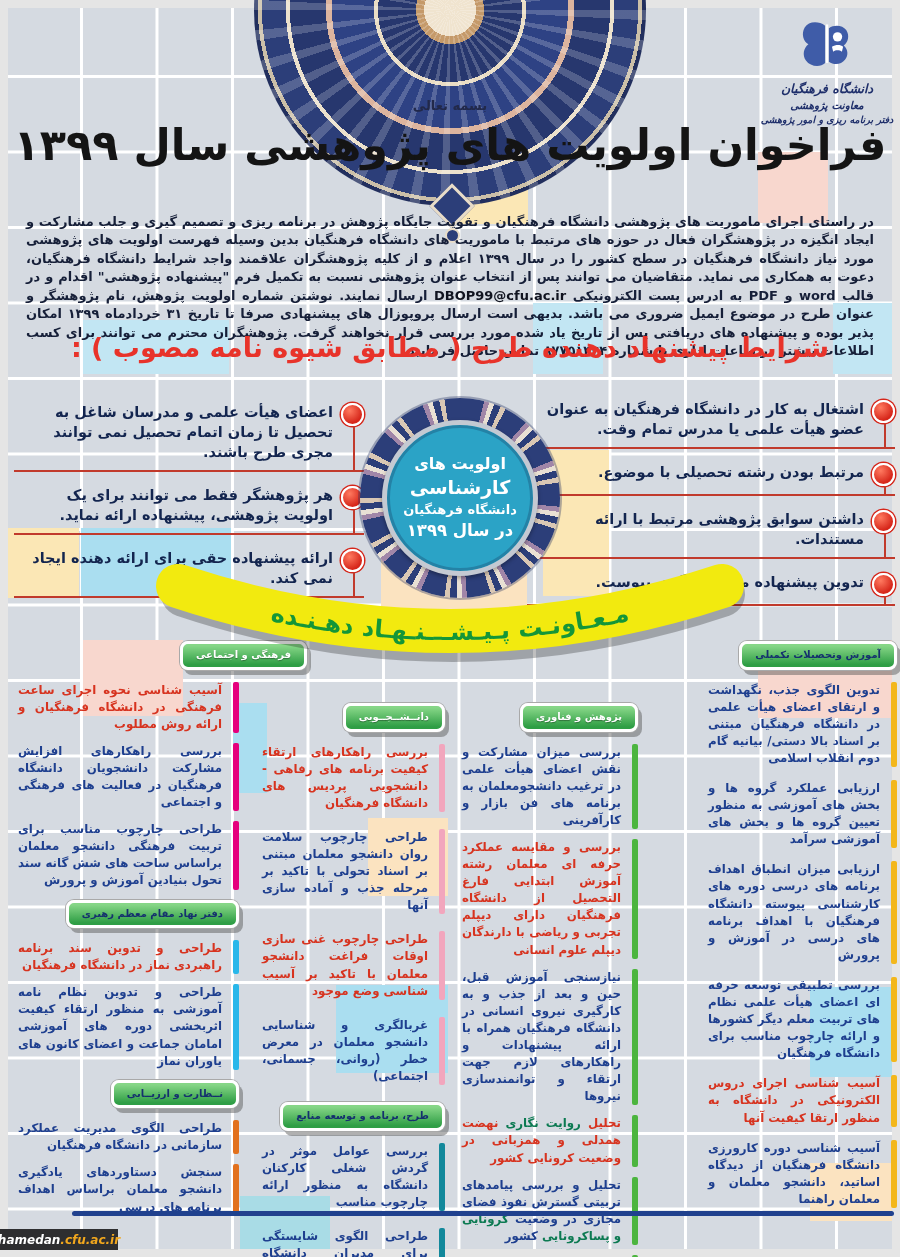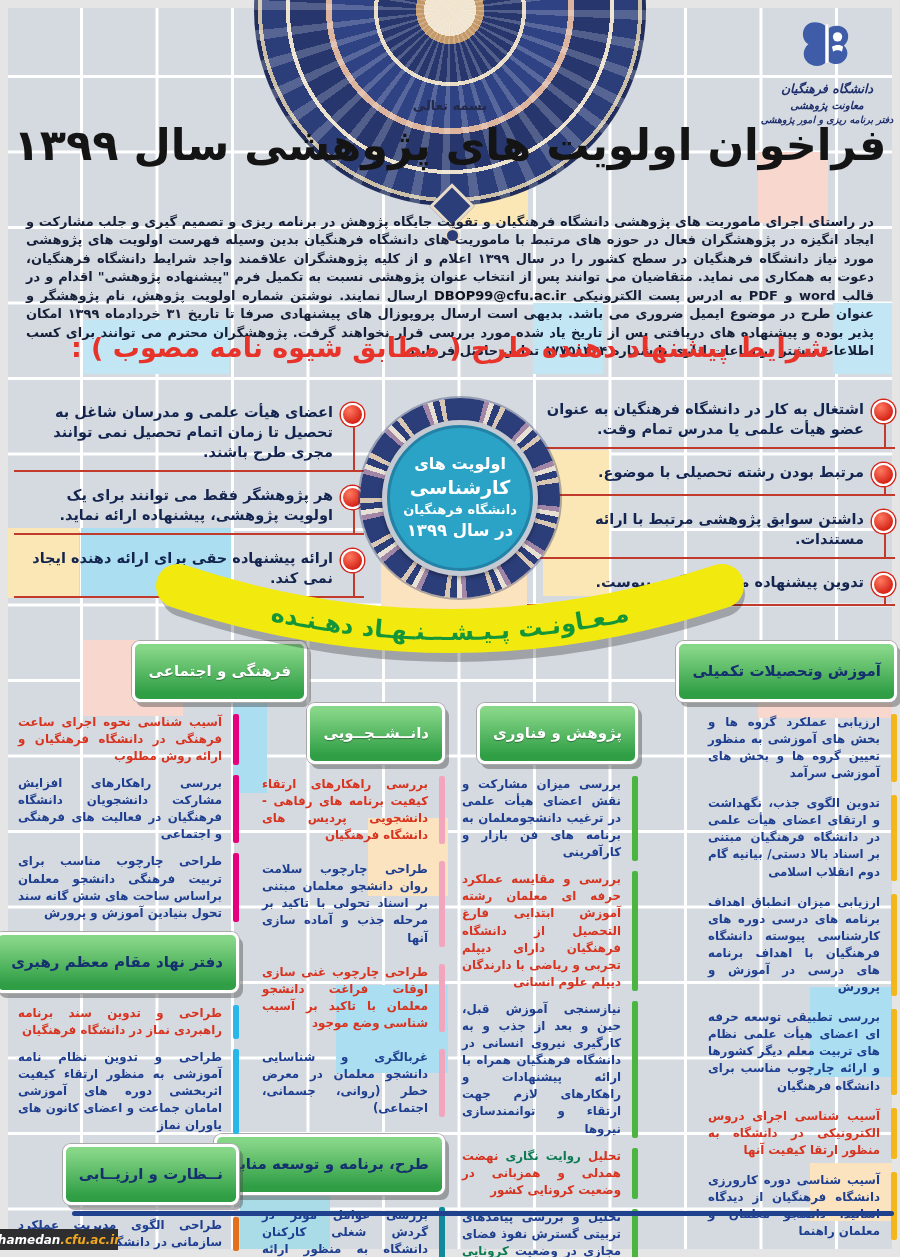--- a/index.html
+++ b/index.html
@@ -61,24 +61,24 @@
   .med-l1{font-size:16px;line-height:1.3;} .med-l2{font-size:19px;line-height:1.35;}
   .med-l3{font-size:13px;line-height:1.4;} .med-l4{font-size:16.5px;line-height:1.4;}
   
   .ribbon{position:absolute;left:148px;top:560px;z-index:4;}
   
   .pcol{position:absolute;z-index:3;direction:rtl;}
   #col-education{left:650px;top:641px;width:247px;}
   #col-research{left:462px;top:703px;width:176px;}
   #col-student{left:262px;top:703px;width:183px;}
   #col-cultural{left:18px;top:641px;width:221px;}
-  .colhdr{width:fit-content;margin:0 0 12px 0;padding:18px 13px;border-radius:8px;
+  .colhdr{width:fit-content;margin:0 0 12px 0;padding:5px 13px;border-radius:8px;
     background:linear-gradient(180deg,#86d687 8%,#2f9e45 90%);border:3px solid #fff;
     box-shadow:0 0 0 1px #a9a9a9, 4px 5px 0 rgba(80,80,80,.45);
-    font-size:15px;font-weight:700;line-height:1.25;white-space:nowrap;}
+    font-size:10px;font-weight:700;line-height:1.25;white-space:nowrap;}
   .colhdr.mid{margin-top:4px;}
   .hdr-white{color:#ffffff;text-shadow:0 1px 1px rgba(0,0,0,.35);}
   .hdr-navy{color:#15306e;}
   .colhdr.pull{margin-right:-68px;}
   .litem{display:flex;direction:rtl;gap:11px;margin-bottom:10px;}
   #col-education .litem{margin-bottom:13px;}
   #col-student .litem{margin-bottom:17px;}
   .lbar{flex:none;width:6px;border-radius:2px;align-self:stretch;}
   .ltext{flex:1;font-size:11.8px;font-weight:700;line-height:1.45;text-align:justify;text-align-last:right;}
   #col-education .litem{margin-left:58px;}
@@ -185,25 +185,25 @@
       <div class="med-l2">کارشناسی</div>
       <div class="med-l3">دانشگاه فرهنگیان</div>
       <div class="med-l4">در سال ۱۳۹۹</div>
     </div>
   </div>
 
   <div class="pcol" id="col-education">
       <div class="colhdr hdr-navy">آموزش وتحصیلات تکمیلی</div>
       <div class="litem">
         <span class="lbar" style="background: rgb(243, 183, 27);"></span>
+        <div class="ltext t-navy">تدوین الگوی جذب، نگهداشت و ارتقای اعضای هیأت علمی در دانشگاه فرهنگیان مبتنی بر اسناد بالا دستی/ بیانیه گام دوم انقلاب اسلامی</div>
+      </div>
+      <div class="litem">
+        <span class="lbar" style="background: rgb(243, 183, 27);"></span>
         <div class="ltext t-navy">ارزیابی عملکرد گروه ها و بخش های آموزشی به منظور تعیین گروه ها و بخش های آموزشی سرآمد</div>
-      </div>
-      <div class="litem">
-        <span class="lbar" style="background: rgb(243, 183, 27);"></span>
-        <div class="ltext t-navy">تدوین الگوی جذب، نگهداشت و ارتقای اعضای هیأت علمی در دانشگاه فرهنگیان مبتنی بر اسناد بالا دستی/ بیانیه گام دوم انقلاب اسلامی</div>
       </div>
       <div class="litem">
         <span class="lbar" style="background: rgb(243, 183, 27);"></span>
         <div class="ltext t-navy">ارزیابی میزان انطباق اهداف برنامه های درسی دوره های کارشناسی پیوسته دانشگاه فرهنگیان با اهداف برنامه های درسی در آموزش و پرورش</div>
       </div>
       <div class="litem">
         <span class="lbar" style="background: rgb(243, 183, 27);"></span>
         <div class="ltext t-navy">بررسی تطبیقی توسعه حرفه ای اعضای هیأت علمی نظام های تربیت معلم دیگر کشورها و ارائه چارچوب مناسب برای دانشگاه فرهنگیان</div>
       </div>
       <div class="litem">

